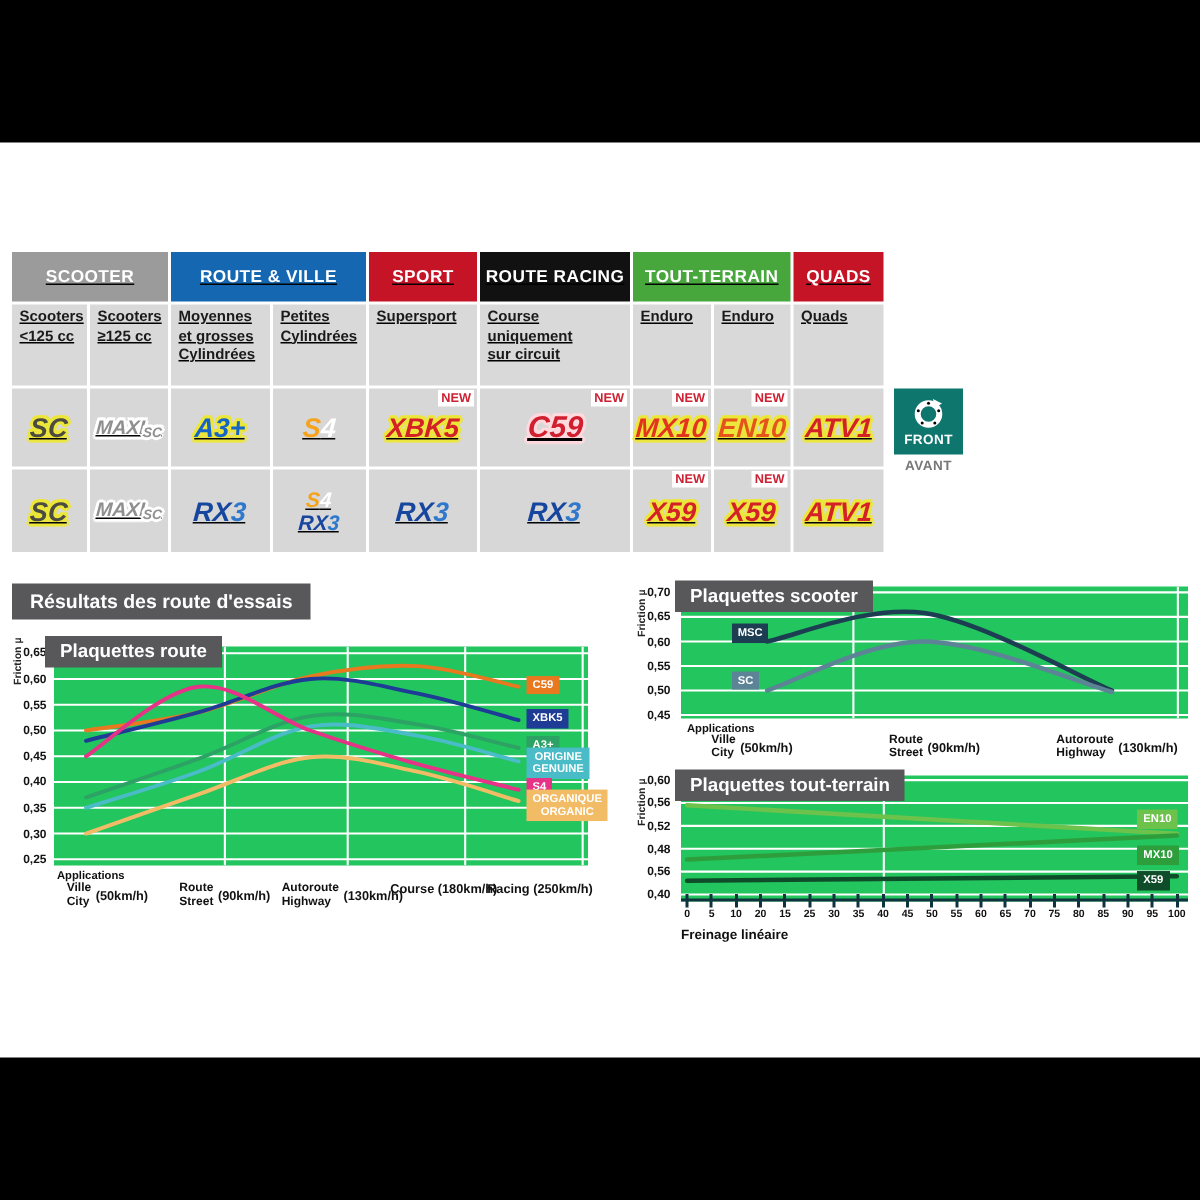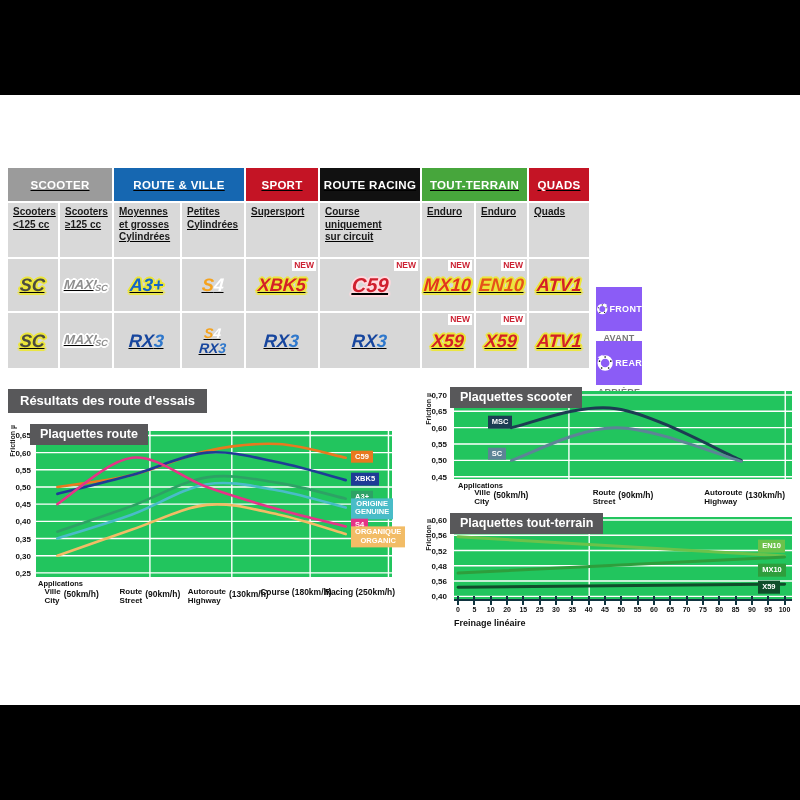--- a/index.html
+++ b/index.html
@@ -39,22 +39,22 @@
   .b-c59{--o:#ffd9de;color:#d01f2e;font-size:20px;}
   .b-mx10{--o:#ece63a;color:#e3351d;}
   .b-en10{--o:#ece63a;color:#e5541a;}
   .b-rx3 .rx{--o:#ece63a;color:#17469e;}
   .b-rx3 .r3{--o:#ece63a;color:#2f78cc;}
   .badge.small{font-size:14px;}
   .stack{display:flex;flex-direction:column;align-items:center;gap:1px;}
 
   
   .side-box{position:absolute;width:46px;text-align:center;}
-  .disc-box{background:#8b5cf6;width:46px;height:44px;display:flex;
-            align-items:center;justify-content:center;gap:1px;margin-top:28px;}
+  .disc-box{background:#0f766e;width:46px;height:44px;display:flex;flex-direction:column;
+            align-items:center;justify-content:center;gap:1px;}
   .side-label{color:#fff;font-weight:700;font-size:9px;letter-spacing:.3px;}
   .side-caption{color:#777;font-weight:700;font-size:9px;margin-top:2px;letter-spacing:.3px;}
 
   
   .results-title{position:absolute;left:8px;top:389px;background:#58585a;color:#fff;
                  font-weight:700;font-size:13px;padding:4px 12px 5px;}
   .chart{position:absolute;}
   .chart .plot{position:absolute;background:#22c55e;}
   .chart .plot svg{position:absolute;left:0;top:0;}
   .chart-title{position:absolute;background:#58585a;color:#fff;font-weight:700;
@@ -63,21 +63,21 @@
               transform:rotate(180deg);font-weight:700;font-size:7px;color:#222;}
   .yticks{position:absolute;left:0;width:26px;}
   .yt{position:absolute;right:3px;transform:translateY(-50%);font-weight:700;
       font-size:8px;color:#111;}
   .series-label{position:absolute;transform:translateY(-50%);color:#fff;font-weight:700;
       font-size:7.5px;line-height:1.15;padding:2px 4px;text-align:center;
       white-space:nowrap;z-index:2;}
   .apps-label{position:absolute;font-weight:700;font-size:7.5px;color:#111;}
   .xlabels{position:absolute;height:30px;}
   .xlabel{position:absolute;transform:translateX(-50%);display:flex;gap:3px;
-          align-items:flex-start;font-weight:700;font-size:8px;line-height:1.15;
+          align-items:center;font-weight:700;font-size:8px;line-height:1.15;
           color:#111;white-space:nowrap;}
   .fren i{display:block;font-style:normal;}
   .speed{font-size:8.5px;margin-top:3px;font-weight:700;}
   .single{font-size:8.5px;margin-top:1px;}
   #chart-terrain .plot{border-bottom:2px solid #10343f;}
   .ruler{position:absolute;height:20px;}
   .tick{position:absolute;top:-5px;width:2px;height:9px;background:#10343f;
         transform:translateX(-50%);}
   .tnum{position:absolute;top:5px;transform:translateX(-50%);font-weight:700;
         font-size:7px;color:#111;}
@@ -188,35 +188,20 @@
         <circle cx="11" cy="3.8" r="1" fill="#000"></circle>
           <circle cx="17.8" cy="8.8" r="1" fill="#000"></circle>
         <circle cx="15.2" cy="17" r="1" fill="#000"></circle>
           <circle cx="6.8" cy="17" r="1" fill="#000"></circle>
         <circle cx="4.2" cy="8.8" r="1" fill="#000"></circle>
         <path d="M14 1 L20 4 L15 7 Z" fill="#fff"></path>
       </svg>
       <span class="side-label">FRONT</span>
     </div>
     <div class="side-caption">AVANT</div>
-  </div>
-  <div class="side-box" style="left:596px;top:313px;">
-    <div class="disc-box">
-      <svg width="22" height="22" viewBox="0 0 22 22">
-        <circle cx="11" cy="11" r="7.2" fill="none" stroke="#fff" stroke-width="4"></circle>
-        <circle cx="11" cy="3.8" r="1" fill="#000"></circle>
-          <circle cx="17.8" cy="8.8" r="1" fill="#000"></circle>
-        <circle cx="15.2" cy="17" r="1" fill="#000"></circle>
-          <circle cx="6.8" cy="17" r="1" fill="#000"></circle>
-        <circle cx="4.2" cy="8.8" r="1" fill="#000"></circle>
-        <path d="M8 1 L2 4 L7 7 Z" fill="#fff"></path>
-      </svg>
-      <span class="side-label">REAR</span>
-    </div>
-    <div class="side-caption">ARRIÈRE</div>
   </div>
 
   <div class="results-title">Résultats des route d'essais</div>
 
   <div class="chart" id="chart-route" style="left:8px;top:417px;width:392px;height:212px;">
     <div class="axis-title">Friction µ</div>
     <div class="yticks" style="top:14px;height:146px;">
         <div class="yt" style="top: 4.46588px;">0,65</div>
         <div class="yt" style="top: 21.6424px;">0,60</div>
         <div class="yt" style="top: 38.8188px;">0,55</div>

